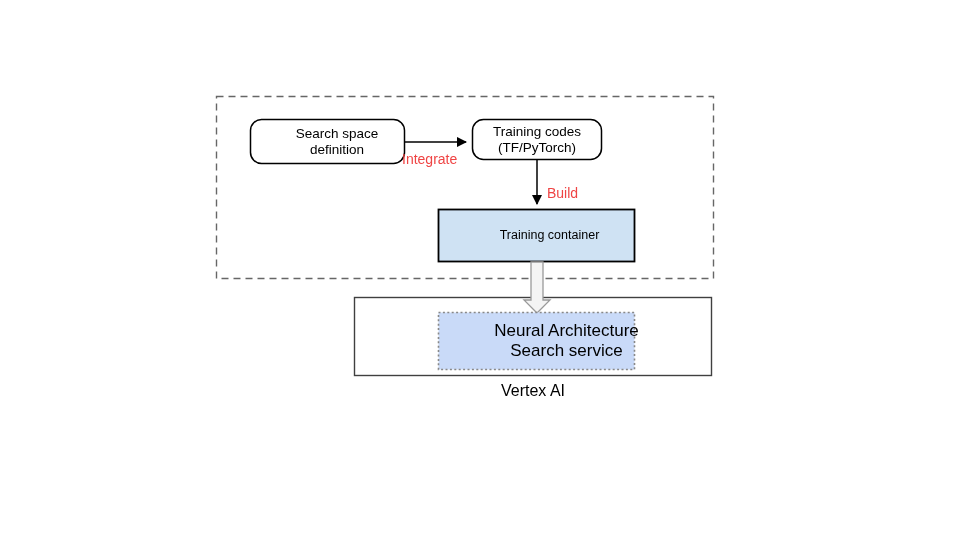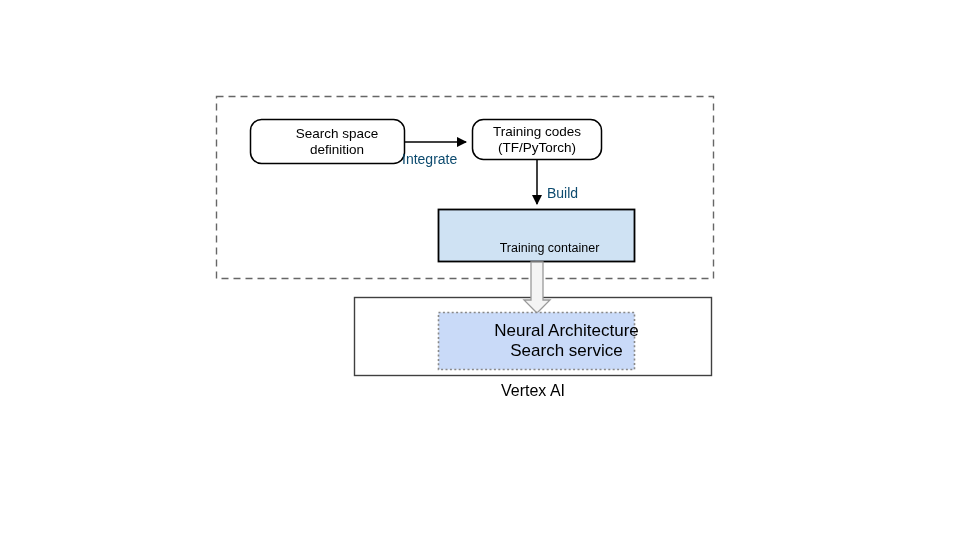--- a/index.html
+++ b/index.html
@@ -51,38 +51,38 @@
     left: 472px;
     top: 119px;
     width: 130px;
     height: 41px;
     font-size: 13.5px;
     text-align: center;
   }
   
   .edge-label {
     position: absolute;
-    color: #0c4a6e;
+    color: #ef4444;
     font-size: 14px;
     white-space: nowrap;
     user-select: none;
     pointer-events: none;
   }
   .lbl-integrate {
     left: 402px;
     top: 151px;
   }
   .lbl-build {
     left: 547px;
     top: 185px;
   }
   
   .lbl-training-container {
     left: 438px;
-    top: 222px;
+    top: 209px;
     width: 223px;
     height: 53px;
     font-size: 12.5px;
   }
   .lbl-nas-service {
     left: 438px;
     top: 312px;
     width: 197px;
     height: 58px;
     font-size: 17px;

